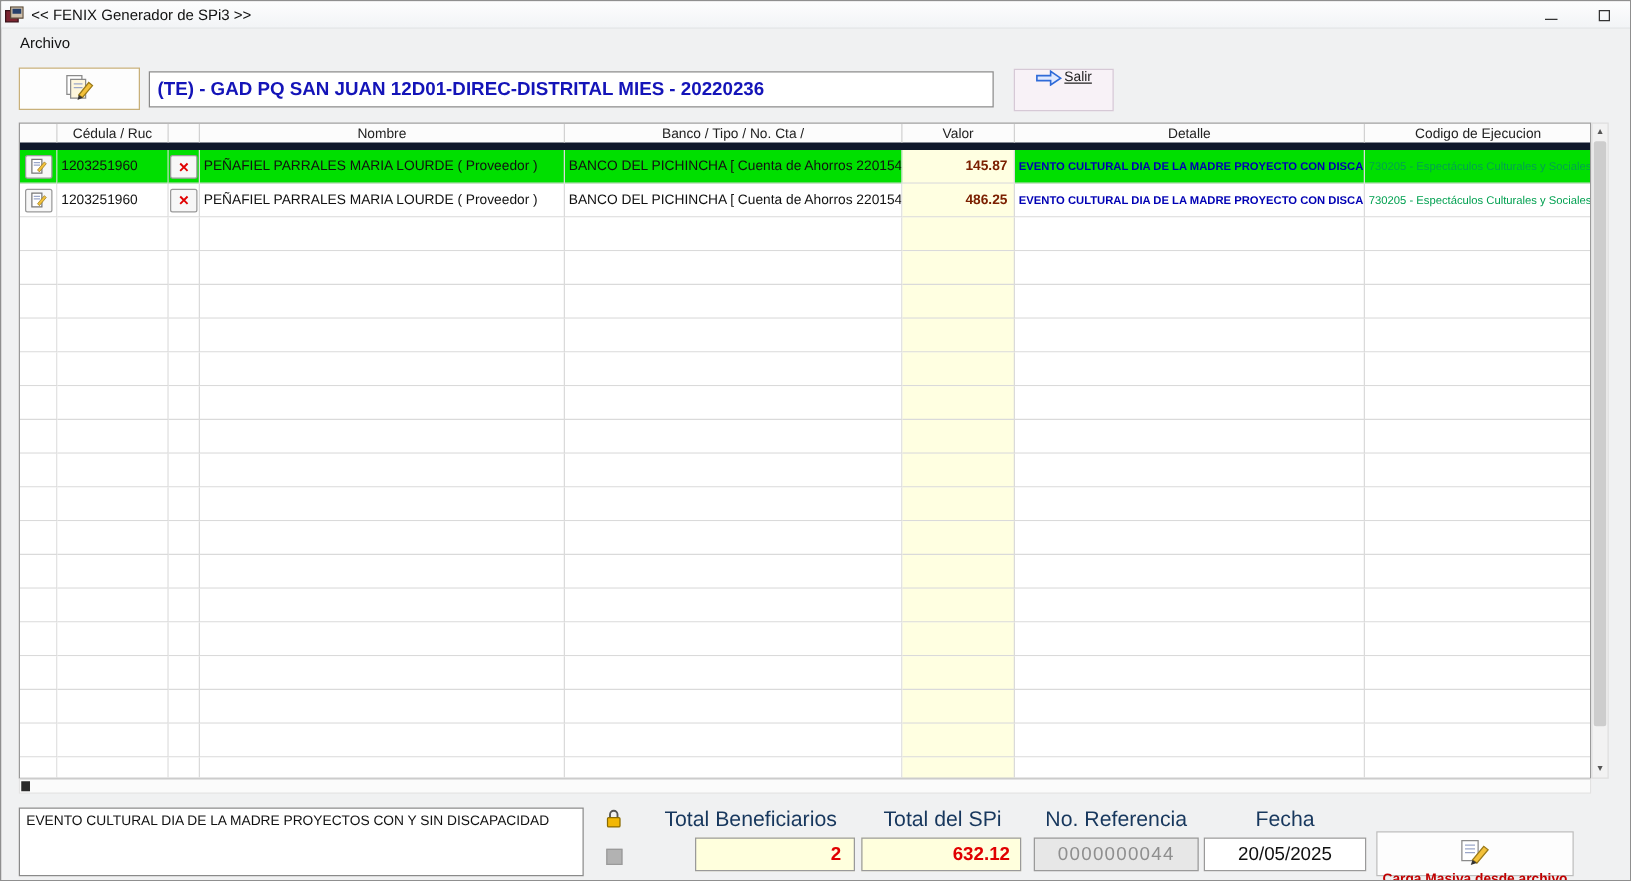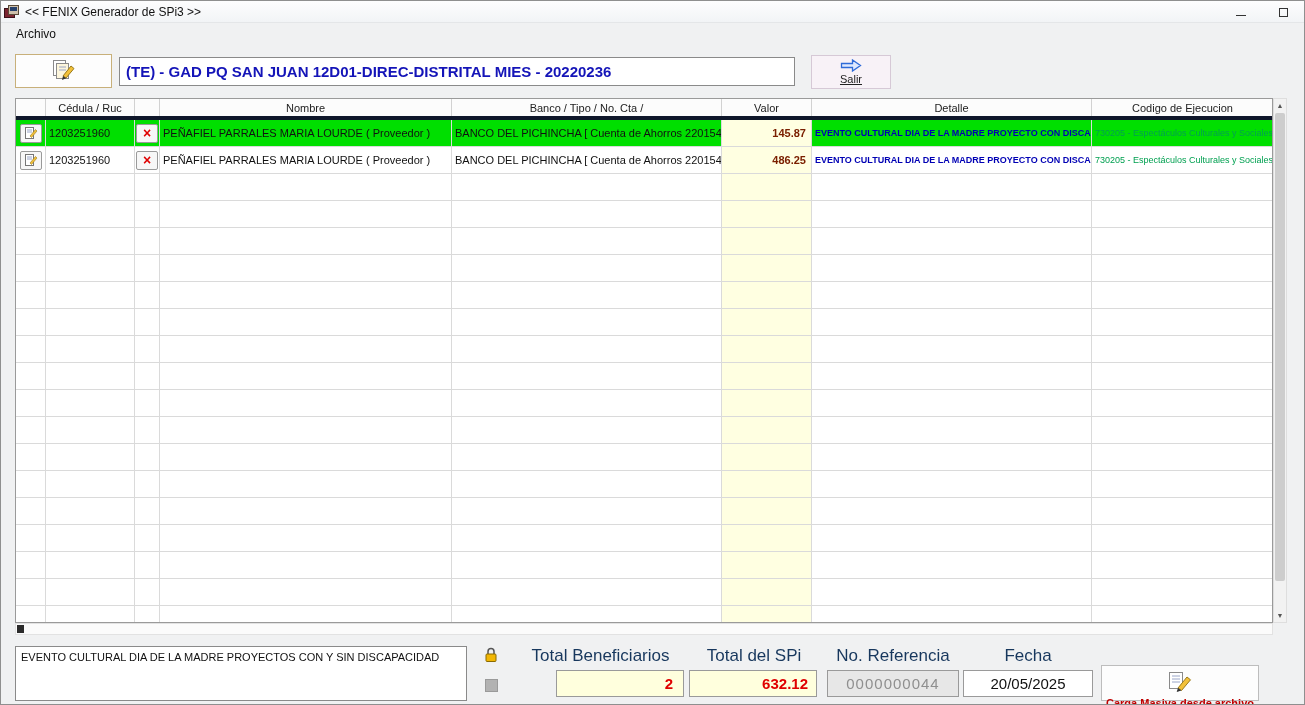--- a/index.html
+++ b/index.html
@@ -39,31 +39,31 @@
     text-decoration: underline; line-height: 1.15; text-align: center; flex: 1;
   }
   .header-input {
     position: absolute; left: 118px; top: 56px; width: 676px; height: 29px;
     border: 1px solid #8a8a8a; background: #fff;
     color: var(--header-text, #1414b8); font-size: 15px; font-weight: bold; padding: 0 6px;
   }
   .btn-salir {
     position: absolute; left: 810px; top: 54px; width: 80px; height: 34px;
     background: #f8f2f7; border: 1px solid #d6c9d6;
-    display: flex; flex-direction: column; align-items: center; justify-content: center; gap: 1px;
+    display: flex; justify-content: center; gap: 1px;
   }
   .btn-salir .label { font-size: 11px; color: #222; text-decoration: underline; }
 
   
   .grid {
     position: absolute; left: 14px; top: 97px; width: 1258px; height: 525px;
     background: #fff; border: 1px solid #9a9a9a; overflow: hidden;
   }
   .grid-header, .grid-row { display: grid; grid-template-columns: 30px 89px 25px 292px 270px 90px 280px 182px; }
-  .grid-header { height: 21px; background: #fcfcfc; border-bottom: 4px solid #0f172a; }
+  .grid-header { height: 21px; background: #fcfcfc; border-bottom: 6px solid #0f172a; }
   .hcell { font-size: 11px; color: #222; display: flex; align-items: center; justify-content: center; border-right: 1px solid #d2d2d2; overflow: hidden; white-space: nowrap; }
   .grid-row { height: 27px; }
   .cell {
     border-right: 1px solid #dadada; border-bottom: 1px solid #dadada;
     display: flex; align-items: center; overflow: hidden; white-space: nowrap;
     padding: 0 3px; font-size: 11px; color: #111; background: #fff;
   }
   .c-btn { justify-content: center; padding: 0; }
   .c-valor { background: var(--valor-bg, #ffffe1); justify-content: flex-end; font-weight: bold; color: var(--valor-text, #7b2000); padding-right: 5px; }
   .c-detalle { color: var(--detalle-text, #0000b4); font-size: 9px; font-weight: bold; }

